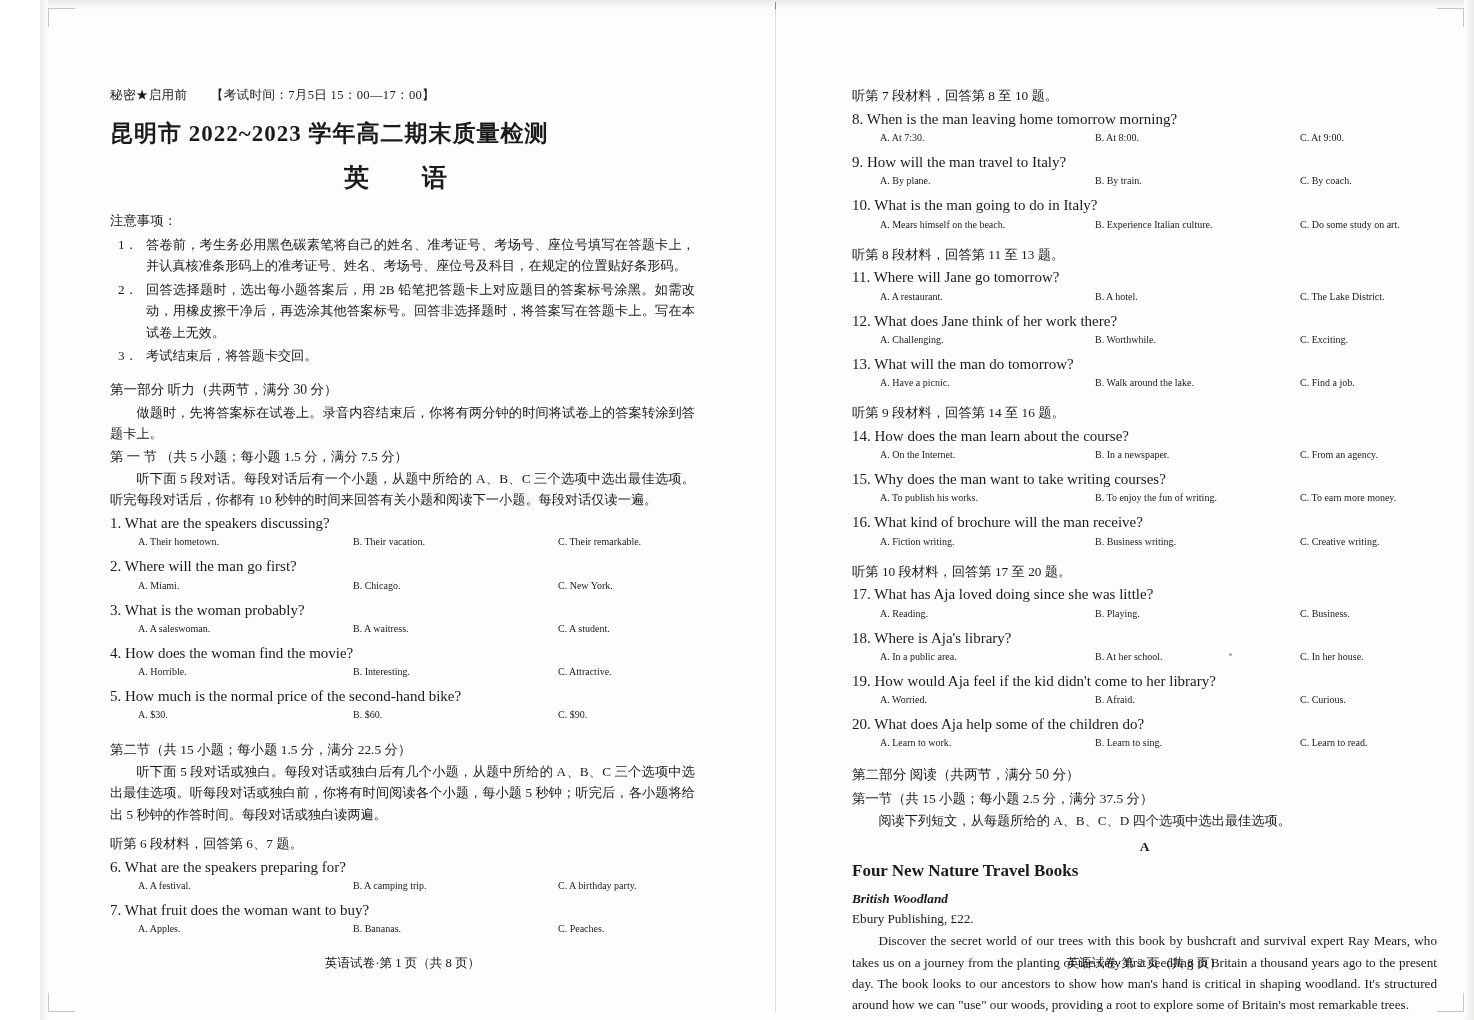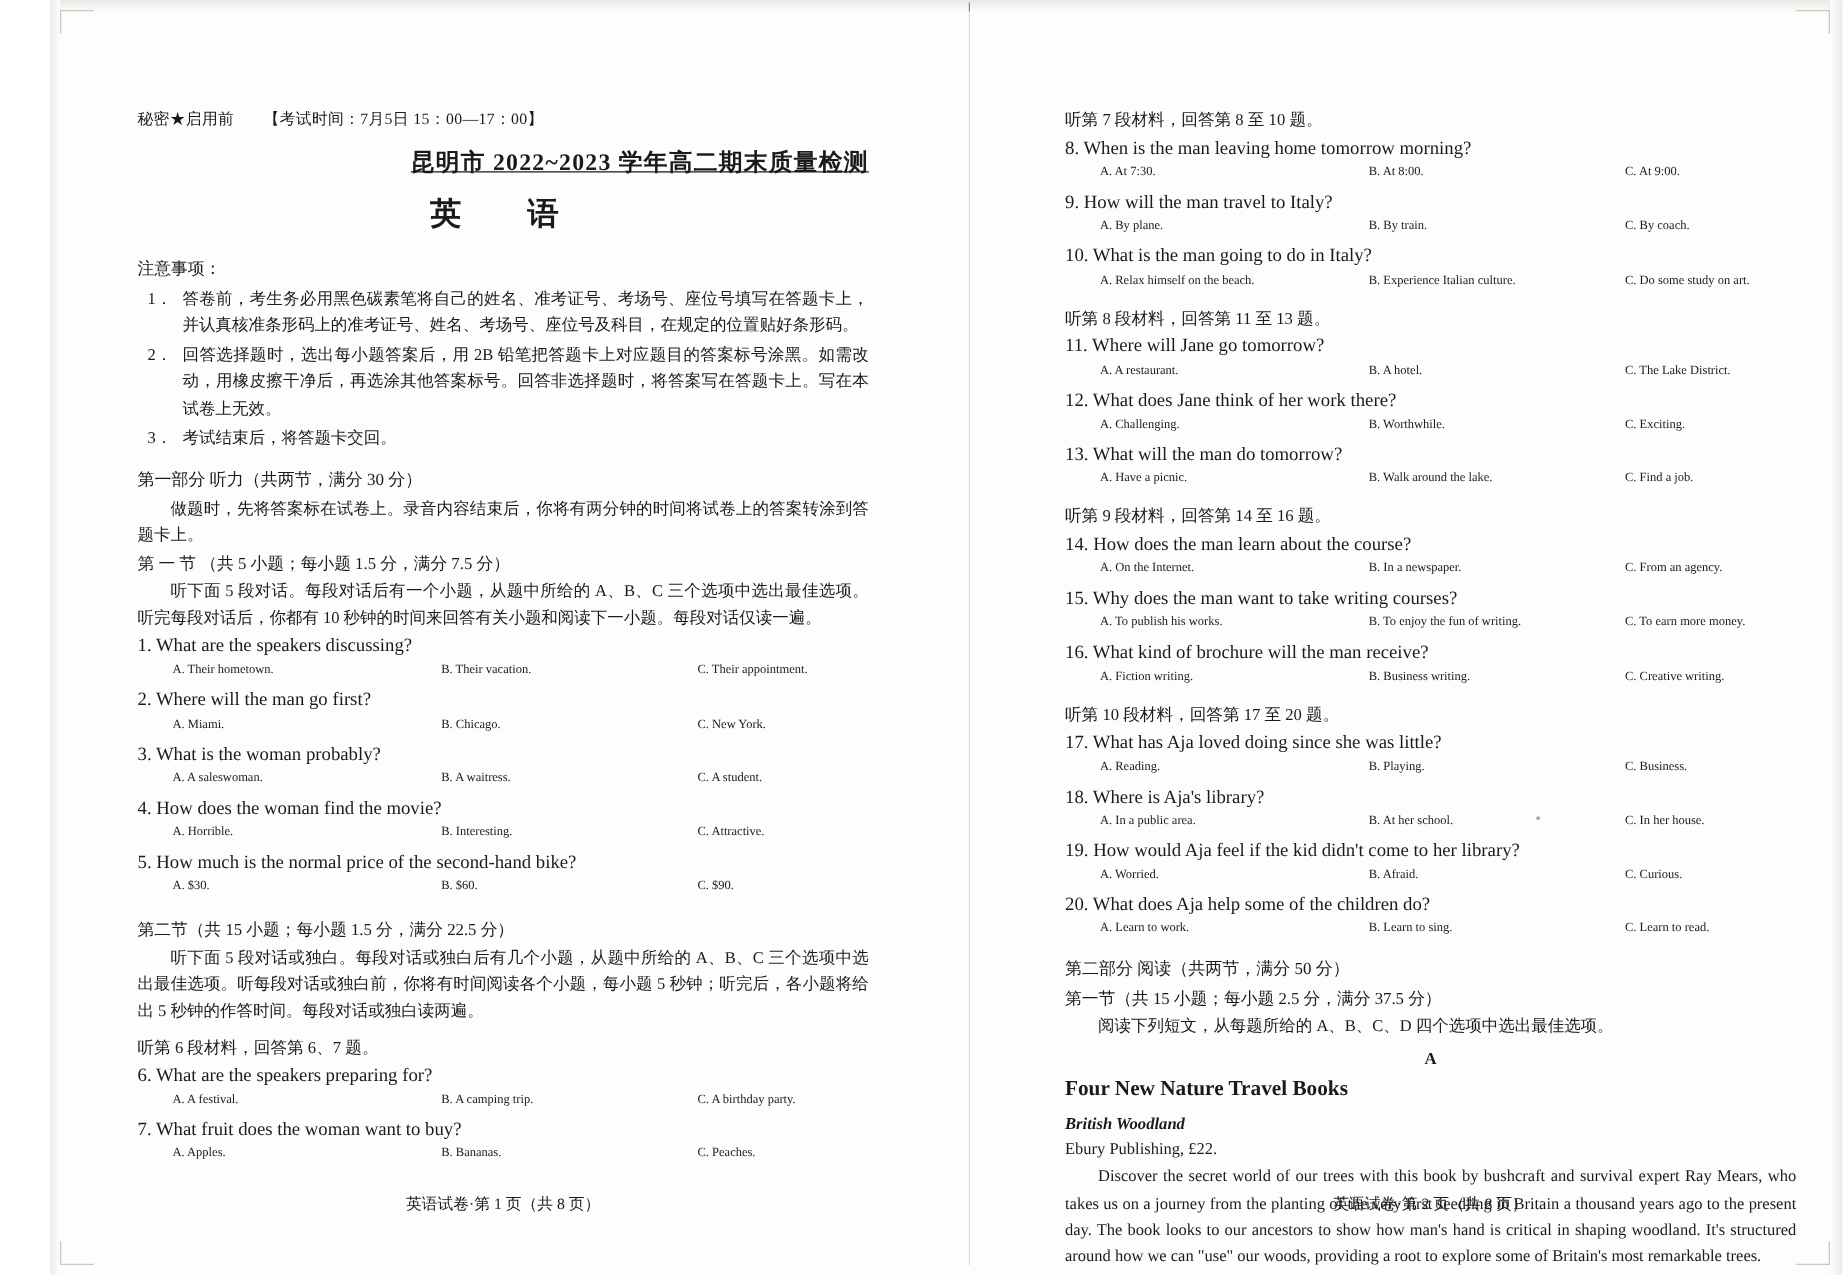--- a/index.html
+++ b/index.html
@@ -52,26 +52,25 @@
   .col-right { left: 812px; }
 
   .secret-line {
     font-size: 12.6px;
     letter-spacing: 0.3px;
     margin-bottom: 12px;
   }
   .secret-line .exam-time { margin-left: 20px; }
 
   .doc-title {
-    text-align: right;
-    font-size: 19px;
+    text-align: left;
+    font-size: 23px;
     font-weight: bold;
     letter-spacing: 1px;
     margin: 4px 0 2px 0;
-    text-decoration: underline;
   }
   .subject-title {
     text-align: center;
     font-size: 25px;
     font-weight: bold;
     letter-spacing: 14px;
     margin: 8px 0 14px 0;
   }
   .notice-title {
     font-size: 13.4px;
@@ -237,21 +236,21 @@
 
     <div class="part-heading">第一部分  听力（共两节，满分 30 分）</div>
     <div class="para indent2">做题时，先将答案标在试卷上。录音内容结束后，你将有两分钟的时间将试卷上的答案转涂到答题卡上。</div>
     <div class="section-line">第  一  节  （共 5 小题；每小题 1.5 分，满分 7.5 分）</div>
     <div class="para indent2">听下面 5 段对话。每段对话后有一个小题，从题中所给的 A、B、C 三个选项中选出最佳选项。听完每段对话后，你都有 10 秒钟的时间来回答有关小题和阅读下一小题。每段对话仅读一遍。</div>
 
     <div class="q-stem"><span>1.</span> <span>What are the speakers discussing?</span></div>
     <div class="opts">
       <span class="opt opt-a">A. Their hometown.</span>
       <span class="opt opt-b">B. Their vacation.</span>
-      <span class="opt opt-c">C. Their appointment.</span>
+      <span class="opt opt-c">C. Their remarkable.</span>
     </div>
 
     <div class="q-stem"><span>2.</span> <span>Where will the man go first?</span></div>
     <div class="opts">
       <span class="opt opt-a">A. Miami.</span>
       <span class="opt opt-b">B. Chicago.</span>
       <span class="opt opt-c">C. New York.</span>
     </div>
 
     <div class="q-stem"><span>3.</span> <span>What is the woman probably?</span></div>
@@ -309,21 +308,21 @@
 
     <div class="q-stem"><span>9.</span> <span>How will the man travel to Italy?</span></div>
     <div class="opts">
       <span class="opt opt-a">A. By plane.</span>
       <span class="opt opt-b">B. By train.</span>
       <span class="opt opt-c">C. By coach.</span>
     </div>
 
     <div class="q-stem"><span>10.</span> <span>What is the man going to do in Italy?</span></div>
     <div class="opts">
-      <span class="opt opt-a">A. Relax himself on the beach.</span>
+      <span class="opt opt-a">A. Mears himself on the beach.</span>
       <span class="opt opt-b">B. Experience Italian culture.</span>
       <span class="opt opt-c">C. Do some study on art.</span>
     </div>
 
     <div class="listen-head">听第 8 段材料，回答第 11 至 13 题。</div>
 
     <div class="q-stem"><span>11.</span> <span>Where will Jane go tomorrow?</span></div>
     <div class="opts">
       <span class="opt opt-a">A. A restaurant.</span>
       <span class="opt opt-b">B. A hotel.</span>

